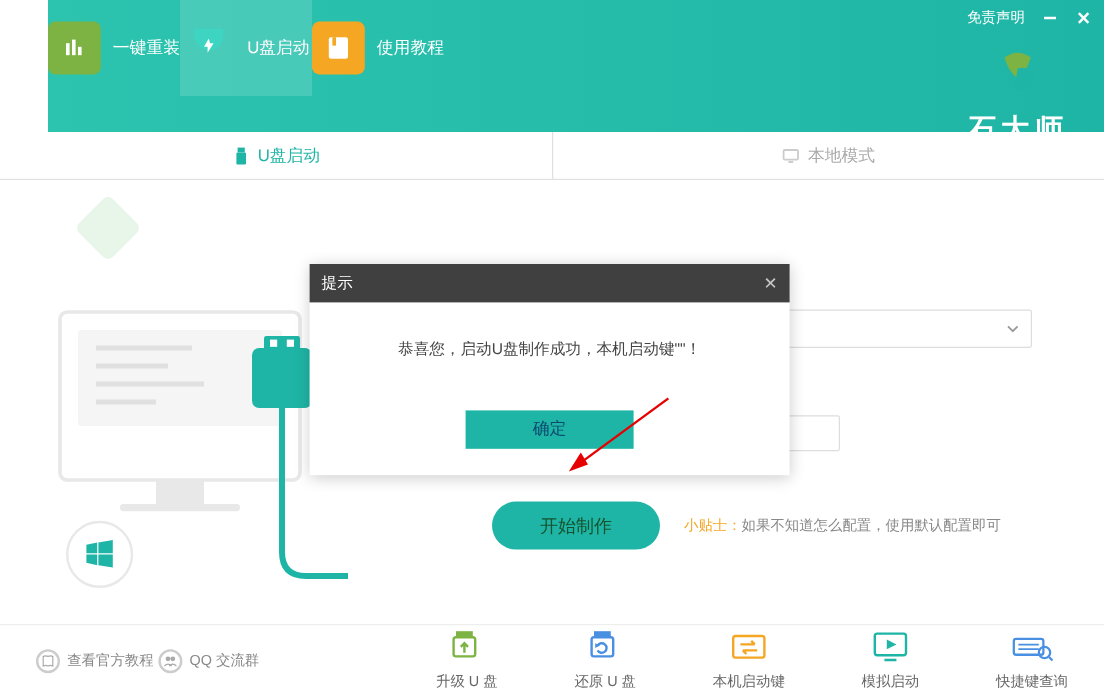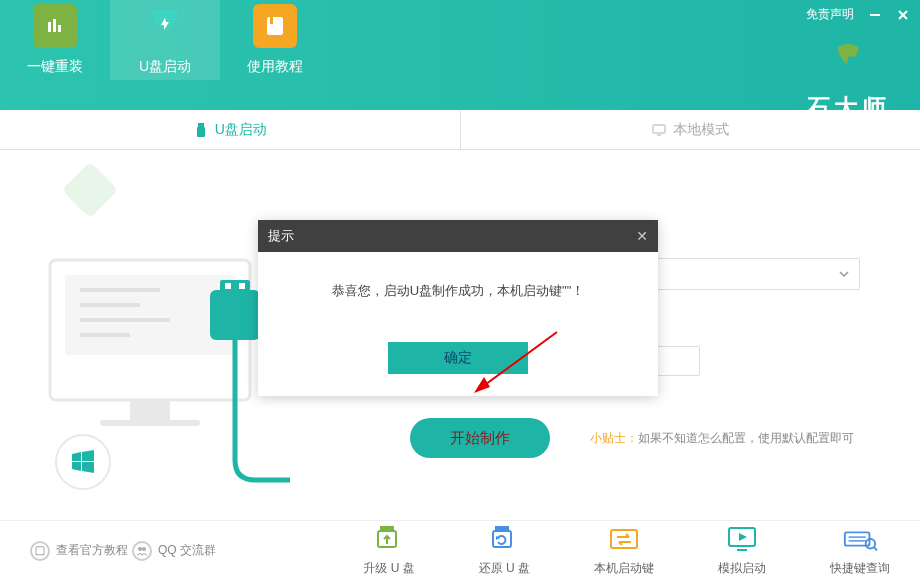--- a/index.html
+++ b/index.html
@@ -1,21 +1,21 @@
 <!DOCTYPE html>
 <html><head>
 <meta charset="utf-8">
 <style>
 * { margin: 0; padding: 0; box-sizing: border-box; font-family: "Microsoft YaHei", sans-serif; }
 body { width: 920px; height: 580px; overflow: hidden; background: #fff; }
 
-.header { height: 110px; background: linear-gradient(to right, #2cc4af, #1fb5a6); position: relative; display: flex; }
+.header { height: 110px; background: linear-gradient(to right, #2cc4af, #1fb5a6); position: relative; display: flex; margin-left: 40px; }
 .top-links { position: absolute; top: 6px; right: 10px; display: flex; align-items: center; gap: 14px; color: #fff; font-size: 12px; }
 .win-btn { width: 14px; height: 14px; cursor: pointer; display: flex; align-items: center; justify-content: center; }
-.nav-item { width: 110px; height: 80px; display: flex; flex-direction: column; align-items: center; justify-content: center; gap: 10px; color: #fff; font-size: 14px; cursor: pointer; }
+.nav-item { width: 110px; height: 80px; display: flex; align-items: center; justify-content: center; gap: 10px; color: #fff; font-size: 14px; cursor: pointer; }
 .nav-item.active { background: rgba(255,255,255,0.15); }
 .nav-icon { width: 44px; height: 44px; display: flex; align-items: center; justify-content: center; border-radius: 6px; }
 .nav-icon.green { background: #7cb342; }
 .nav-icon.orange { background: #f5a623; }
 .brand { position: absolute; right: 30px; top: 40px; display: flex; align-items: center; gap: 10px; color: #fff; flex-direction: column; }
 .brand-logo { width: 42px; height: 42px; }
 .brand-text { display: flex; flex-direction: column; }
 .brand-title { font-size: 24px; font-weight: bold; letter-spacing: 4px; }
 .brand-sub { font-size: 11px; letter-spacing: 6px; }
 
@@ -23,22 +23,22 @@
 .tab { flex: 1; display: flex; align-items: center; justify-content: center; gap: 6px; font-size: 14px; color: #aaa; cursor: pointer; border-right: 1px solid #e0e0e0; }
 .tab:last-child { border-right: none; }
 .tab.active { color: #1fb5a6; }
 
 .content { position: relative; height: 370px; }
 .illustration { position: absolute; left: 30px; top: 40px; width: 260px; height: 280px; }
 .win-circle { position: absolute; left: 55px; bottom: 30px; width: 56px; height: 56px; background: #fff; border: 2px solid #e8e8e8; border-radius: 50%; display: flex; align-items: center; justify-content: center; z-index: 5; }
 .usb-cable { position: absolute; left: 200px; top: 130px; }
 .diamond { position: absolute; left: 70px; top: 20px; width: 40px; height: 40px; background: #e8f5e9; transform: rotate(45deg); border-radius: 6px; }
 
-.start-btn { position: absolute; left: 410px; top: 268px; width: 140px; height: 40px; background: #1fb5a6; color: #7f1d1d; border: none; border-radius: 20px; font-size: 15px; cursor: pointer; }
-.tip-text { position: absolute; left: 590px; top: 280px; font-size: 12px; color: #888; }
+.start-btn { position: absolute; left: 410px; top: 268px; width: 140px; height: 40px; background: #1fb5a6; color: #14532d; border: none; border-radius: 20px; font-size: 15px; cursor: pointer; }
+.tip-text { position: absolute; left: 570px; top: 280px; font-size: 12px; color: #888; }
 .tip-label { color: #f5a623; }
 .dropdown-bg { position: absolute; right: 60px; top: 108px; width: 230px; height: 32px; border: 1px solid #ddd; border-radius: 2px; display: flex; align-items: center; justify-content: flex-end; padding-right: 10px; color: #999; }
 .input-bg { position: absolute; right: 220px; top: 196px; width: 120px; height: 30px; border: 1px solid #ddd; border-radius: 2px; }
 
 .modal { position: absolute; left: 258px; top: 70px; width: 400px; background: #fff; box-shadow: 0 2px 12px rgba(0,0,0,0.2); z-index: 10; }
 .modal-header { height: 32px; background: #404040; color: #fff; display: flex; align-items: center; justify-content: space-between; padding: 0 10px; font-size: 13px; }
 .modal-close { cursor: pointer; font-size: 14px; opacity: 0.7; }
 .modal-body { padding: 30px 20px; text-align: center; font-size: 13px; color: #444; }
 .modal-footer { padding: 12px 0 22px; text-align: center; }
 .modal-ok-btn { width: 140px; height: 32px; background: #1fb5a6; color: #0c4a6e; border: none; font-size: 14px; cursor: pointer; }

